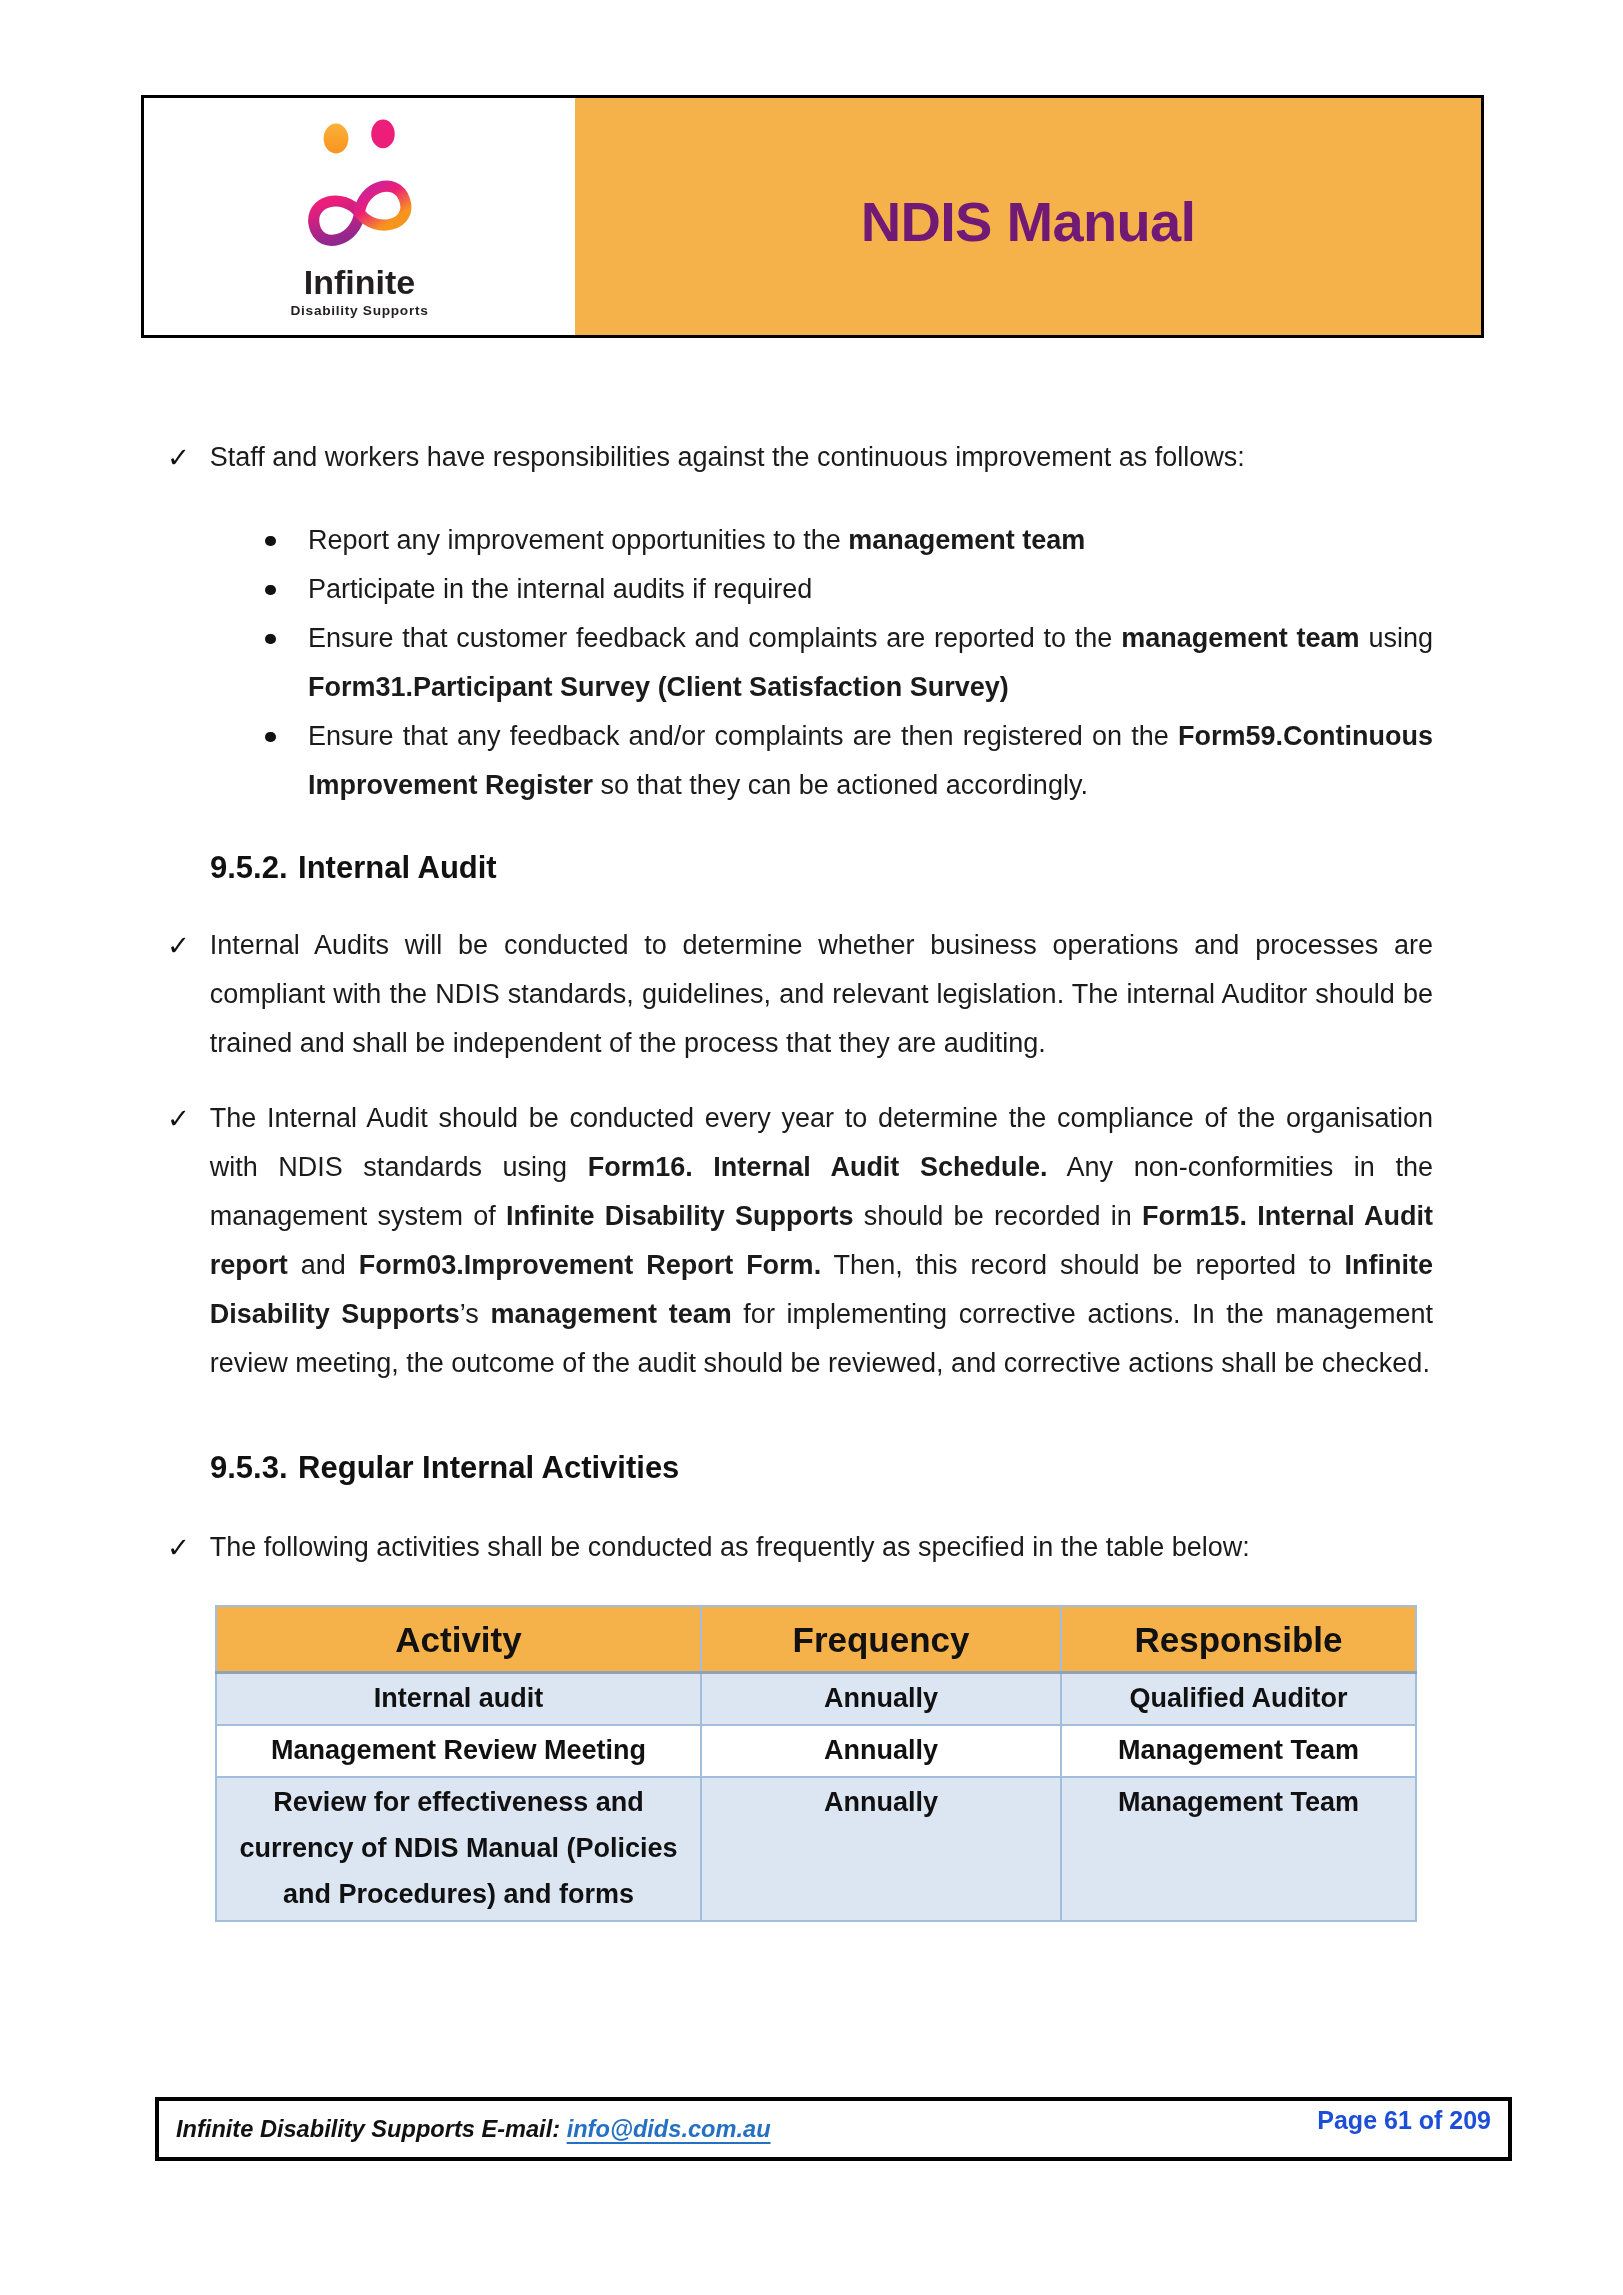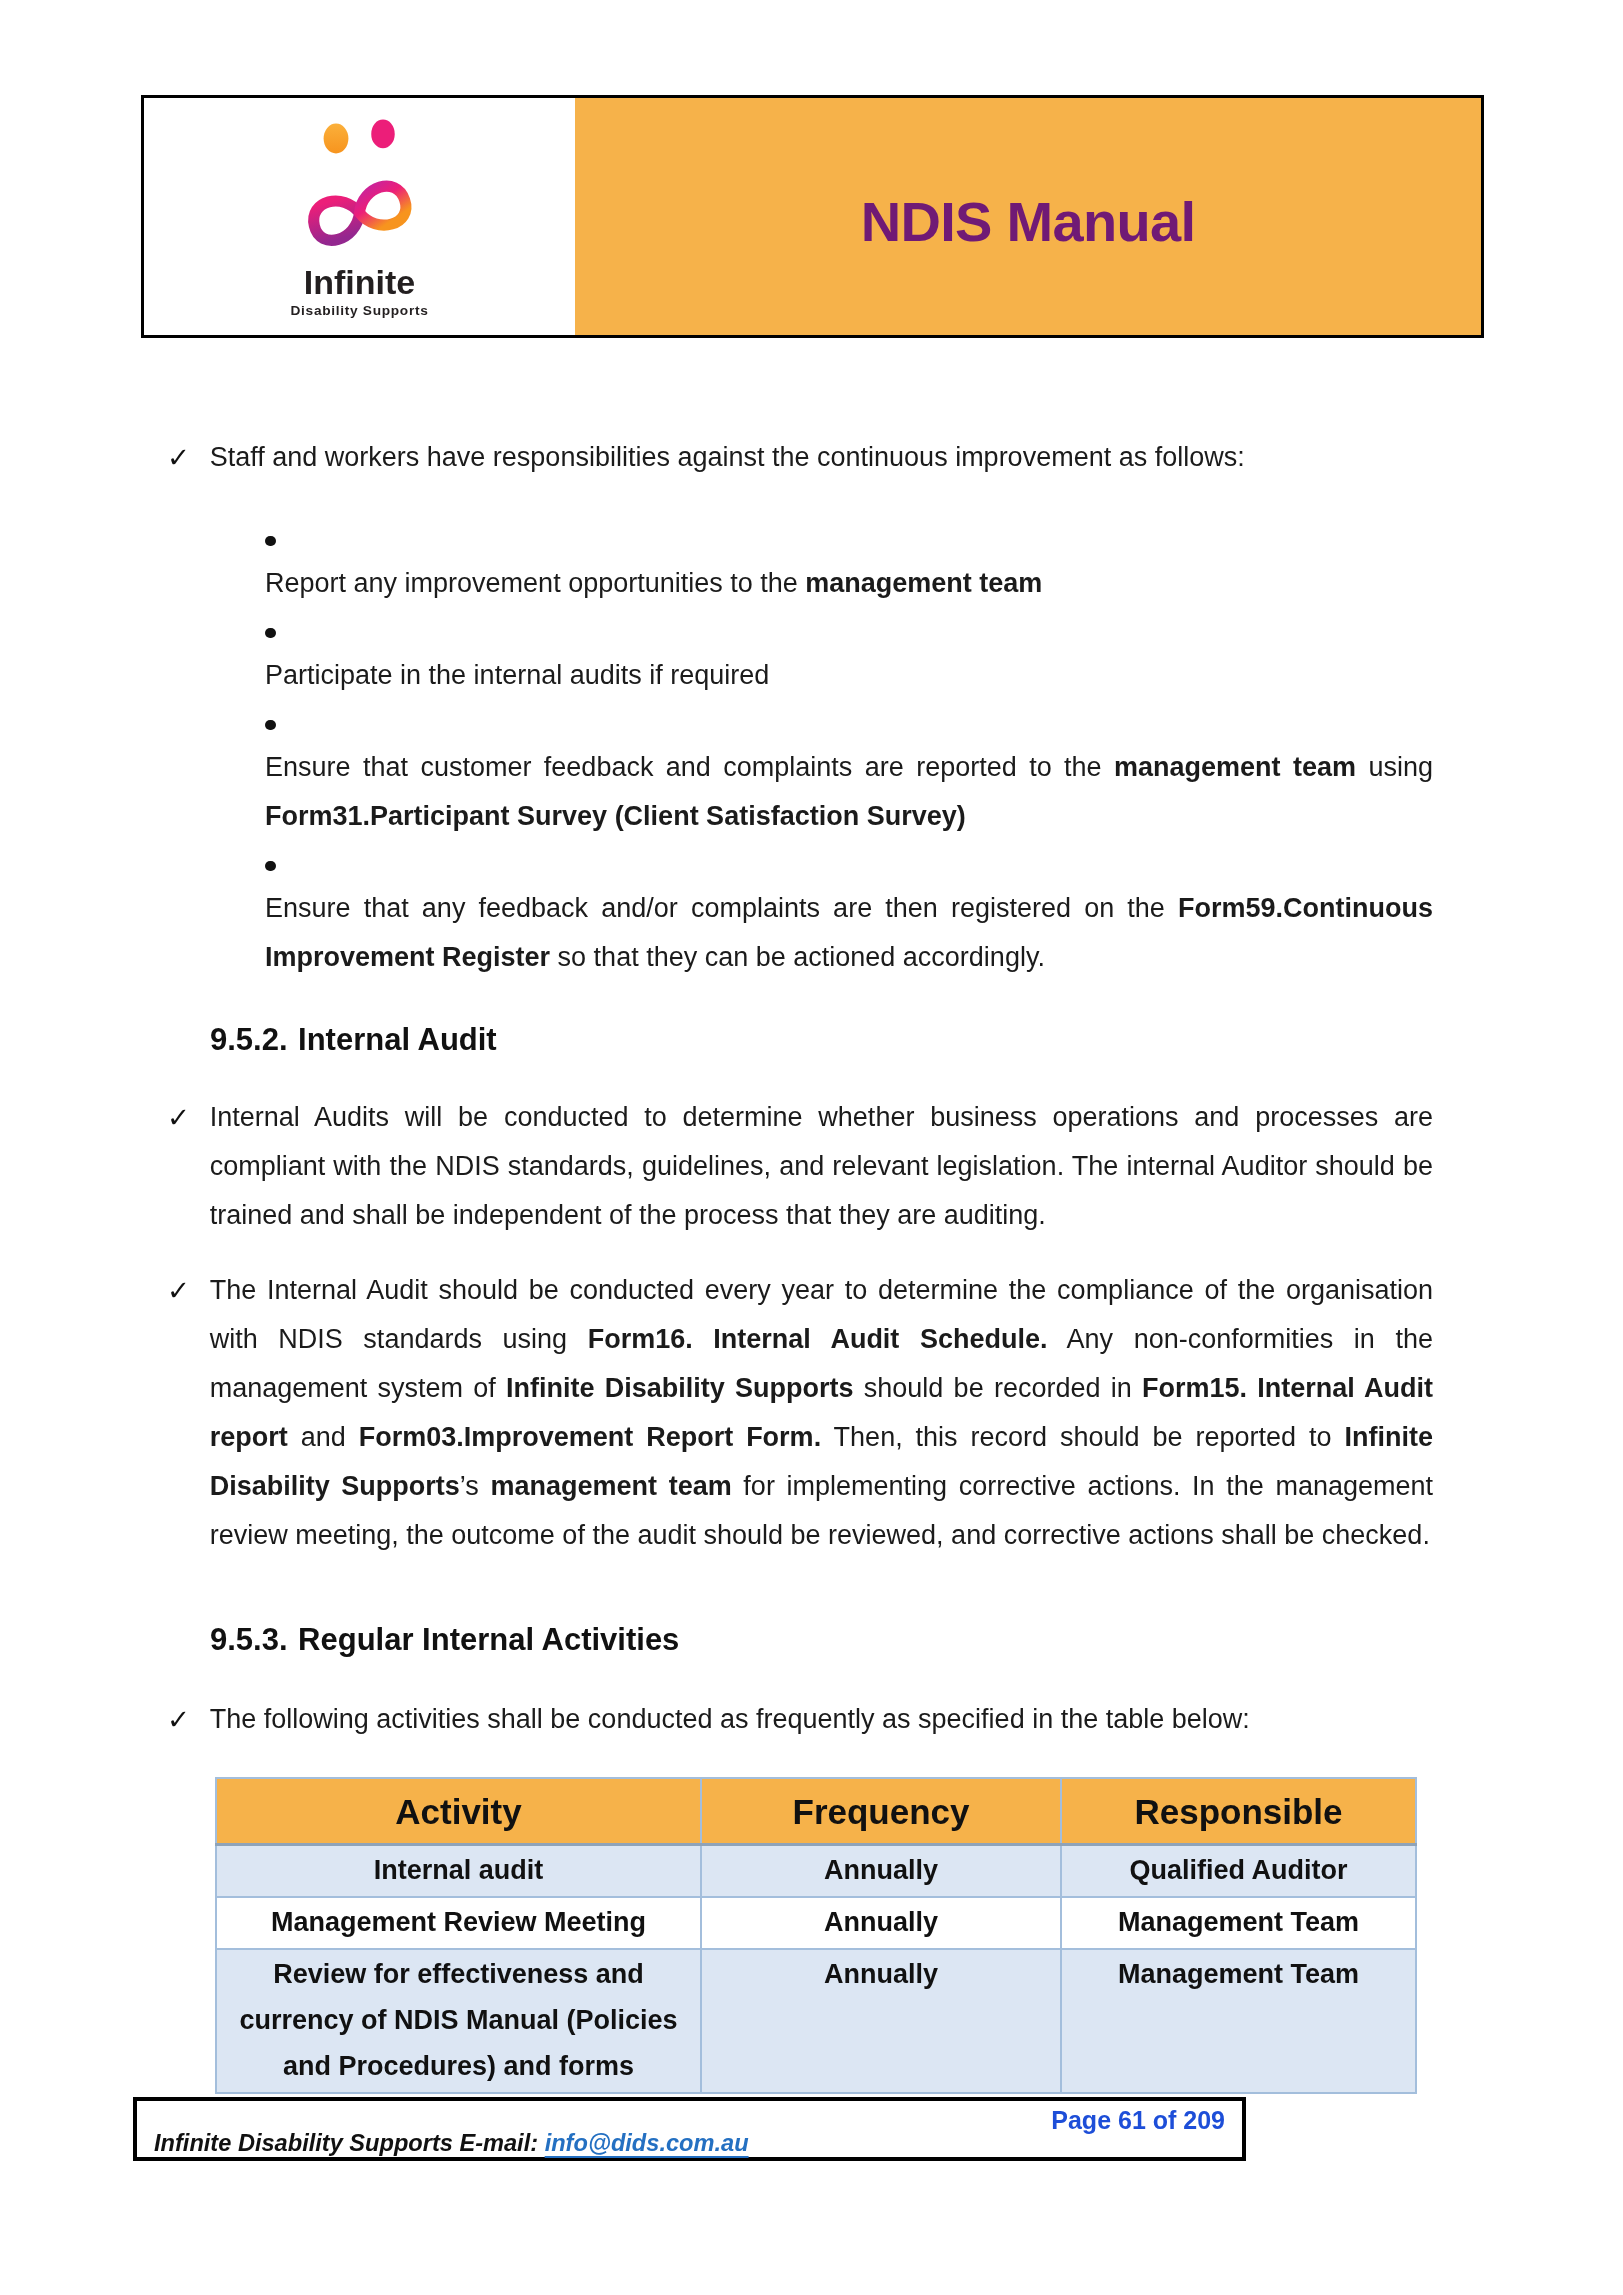--- a/index.html
+++ b/index.html
@@ -26,21 +26,21 @@
     flex:1;background:var(--accent,#F6B24A);
     display:flex;align-items:center;justify-content:center;
   }
   .page-title{font-size:56px;font-weight:bold;color:#701a75;letter-spacing:-0.7px;padding-top:9.2px;}
   
   .content{position:absolute;left:167px;top:433px;width:1266px;font-size:27px;line-height:49px;}
   .check-item{display:flex;align-items:flex-start;}
   .check{flex:0 0 25px;margin-right:17.7px;font-size:27.5px;line-height:49px;color:#111;}
   .ct{flex:1;text-align:justify;text-justify:inter-word;}
   .bullets{margin:34px 0 0 98px;}
-  .bullet-item{display:flex;align-items:flex-start;flex-direction:column;}
+  .bullet-item{display:flex;align-items:flex-start;}
   .b-dot-col{flex:0 0 43px;position:relative;}
   .b-dot{
     display:block;width:10.5px;height:10.5px;border-radius:50%;
     background:#111;margin-top:19.6px;
   }
   .b-text{flex:1;text-align:justify;text-justify:inter-word;}
   h2.sec{
     font-size:31px;font-weight:bold;color:#111;
     margin:38px 0 0 43px;line-height:39px;
   }
@@ -68,23 +68,23 @@
   table.nd-table td{
     font-size:27px;font-weight:bold;color:#111;
     line-height:46px;text-align:center;vertical-align:top;
     padding:1.3px 5.2px 2.6px 5.2px;
     border:2px solid var(--table_border,#A3BEDC);
   }
   table.nd-table tr.blue td{background:var(--row_blue,#DCE6F3);}
   table.nd-table tr.white td{background:#ffffff;}
   
   .footer-box{
-    position:absolute;left:133px;top:2097px;width:1113px;height:64px;
+    position:absolute;left:155px;top:2097px;width:1357px;height:64px;
     border:4.6px solid #000;box-sizing:border-box;background:#fff;
-    display:flex;align-items:flex-end;padding:0 17px;
+    display:flex;align-items:center;padding:0 17px;
   }
   .footer-left{font-size:23.6px;font-weight:bold;font-style:italic;color:#111;white-space:nowrap;}
   .email-link{
     color:var(--link,#2470C2);
     text-decoration:underline;
     text-decoration-thickness:2px;
     text-underline-offset:5.2px;
     cursor:pointer;
   }
   .footer-right{

